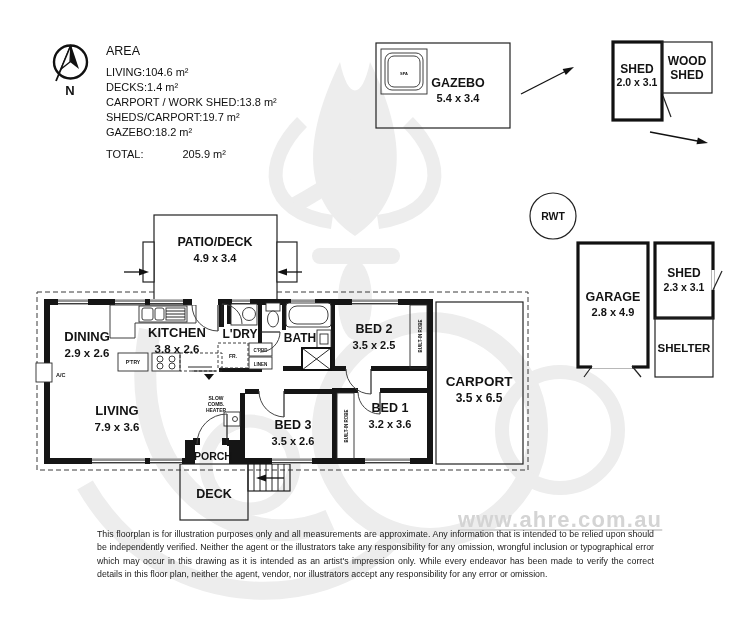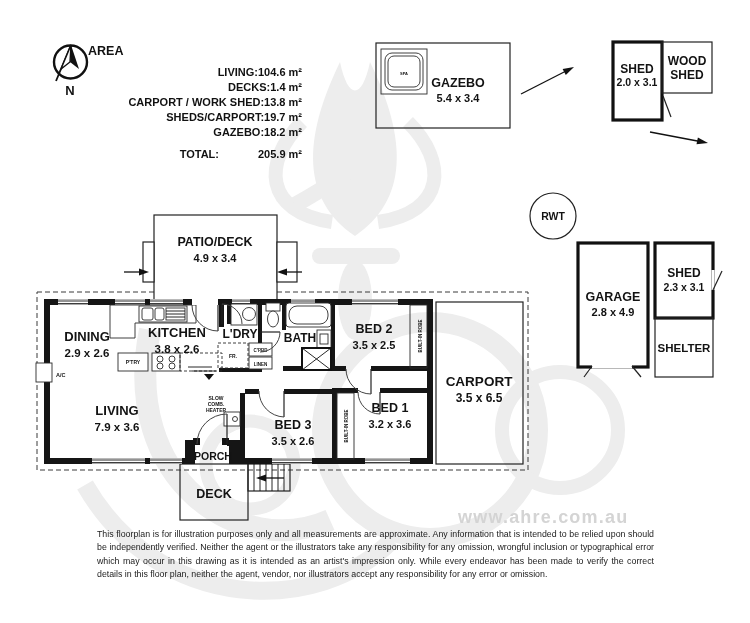--- a/index.html
+++ b/index.html
@@ -17,28 +17,28 @@
   .thick{fill:none;stroke:#111;stroke-width:3.2}
   .fix{fill:#fff;stroke:#2a2a2a;stroke-width:0.9}
   .fixn{fill:none;stroke:#2a2a2a;stroke-width:0.9}
   .dash{fill:none;stroke:#2a2a2a;stroke-width:0.9;stroke-dasharray:3,2}
   .winline{stroke:#111;stroke-width:0.9}
   .arc{fill:none;stroke:#444;stroke-width:1}
   .leaf{stroke:#222;stroke-width:1.2}
   .arrow{stroke:#111;stroke-width:1.3}
   .ah{fill:#111}
   .boundary{fill:none;stroke:#3a3a3a;stroke-width:1;stroke-dasharray:5,3}
-  .area-table{position:absolute;left:88px;top:44px;width:214px;font-weight:bold;color:#111;}
+  .area-table{position:absolute;left:106px;top:44px;width:214px;font-weight:normal;color:#111;}
   .area-title{font-size:12.5px;margin-bottom:7px;}
-  .area-row{display:flex;justify-content:flex-end;font-size:11px;line-height:15px;}
+  .area-row{display:flex;justify-content:flex-start;font-size:11px;line-height:15px;}
   .area-total{margin-top:7px;gap:39px;}
   .disclaimer{position:absolute;left:97px;top:528px;width:557px;font-size:8.8px;
               line-height:13.4px;text-align:justify;color:#1b1b1b;}
-  .wm-url{position:absolute;left:458px;top:507px;font-size:18px;font-weight:bold;
-          letter-spacing:1.2px;color:#d4d4d4;}
+  .wm-url{position:absolute;left:458px;top:507px;font-size:22px;font-weight:bold;
+          letter-spacing:1.2px;color:#d4d4d4;text-decoration:underline;}
 </style>
 </head>
 <body>
 
 <div id="canvas">
 
 <svg width="750" height="623" viewBox="0 0 750 623">
 
   <g>
     <path class="wm" d="M340,62 C302,140 302,200 355,236 C408,200 408,140 370,62 C362,100 348,100 340,62 Z"></path>

